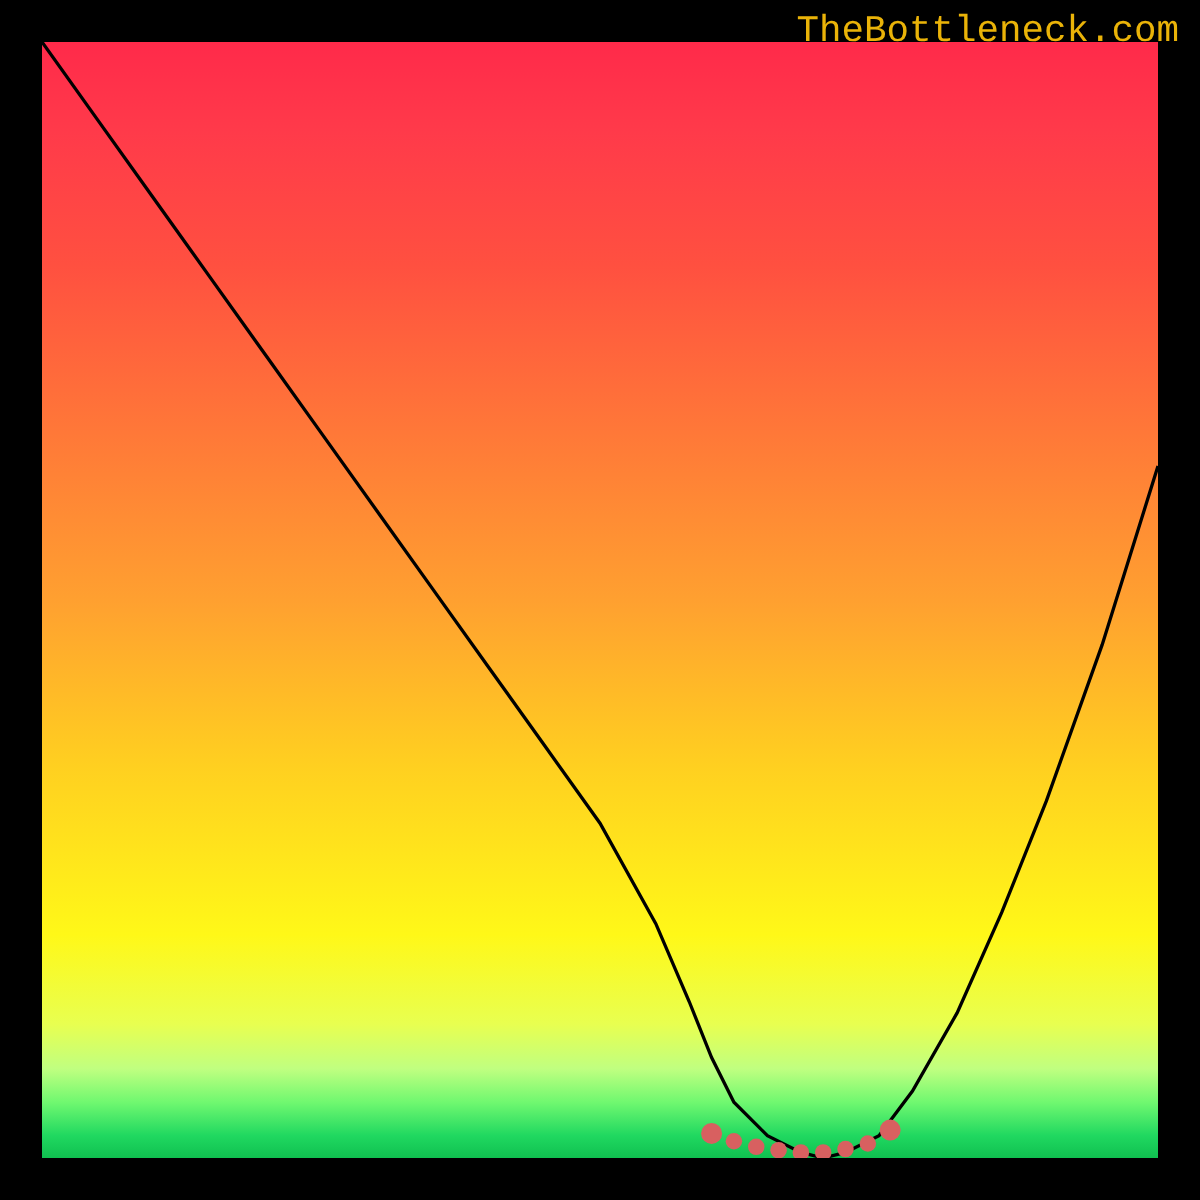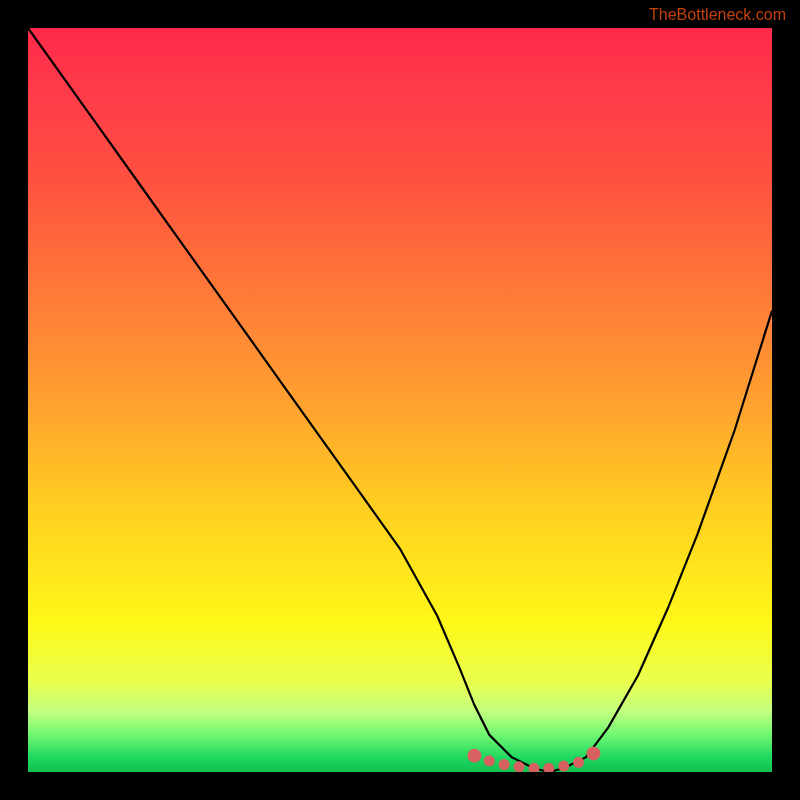--- a/index.html
+++ b/index.html
@@ -8,24 +8,25 @@
     width: 800px;
     height: 800px;
     background: #000;
     font-family: Arial, sans-serif;
     position: relative;
   }
   .watermark {
     position: absolute;
     top: 6px;
     right: 14px;
-    color: #c2410c;
-    font-size: 16px;
+    color: #eab308;
+    font-size: 25px;
     font-weight: 500;
     z-index: 10;
+    font-family: Liberation Mono, monospace;
   }
   .chart-container {
     position: absolute;
     top: 28px;
     left: 28px;
     width: 744px;
     height: 744px;
     overflow: hidden;
   }
   .gradient-bg {

